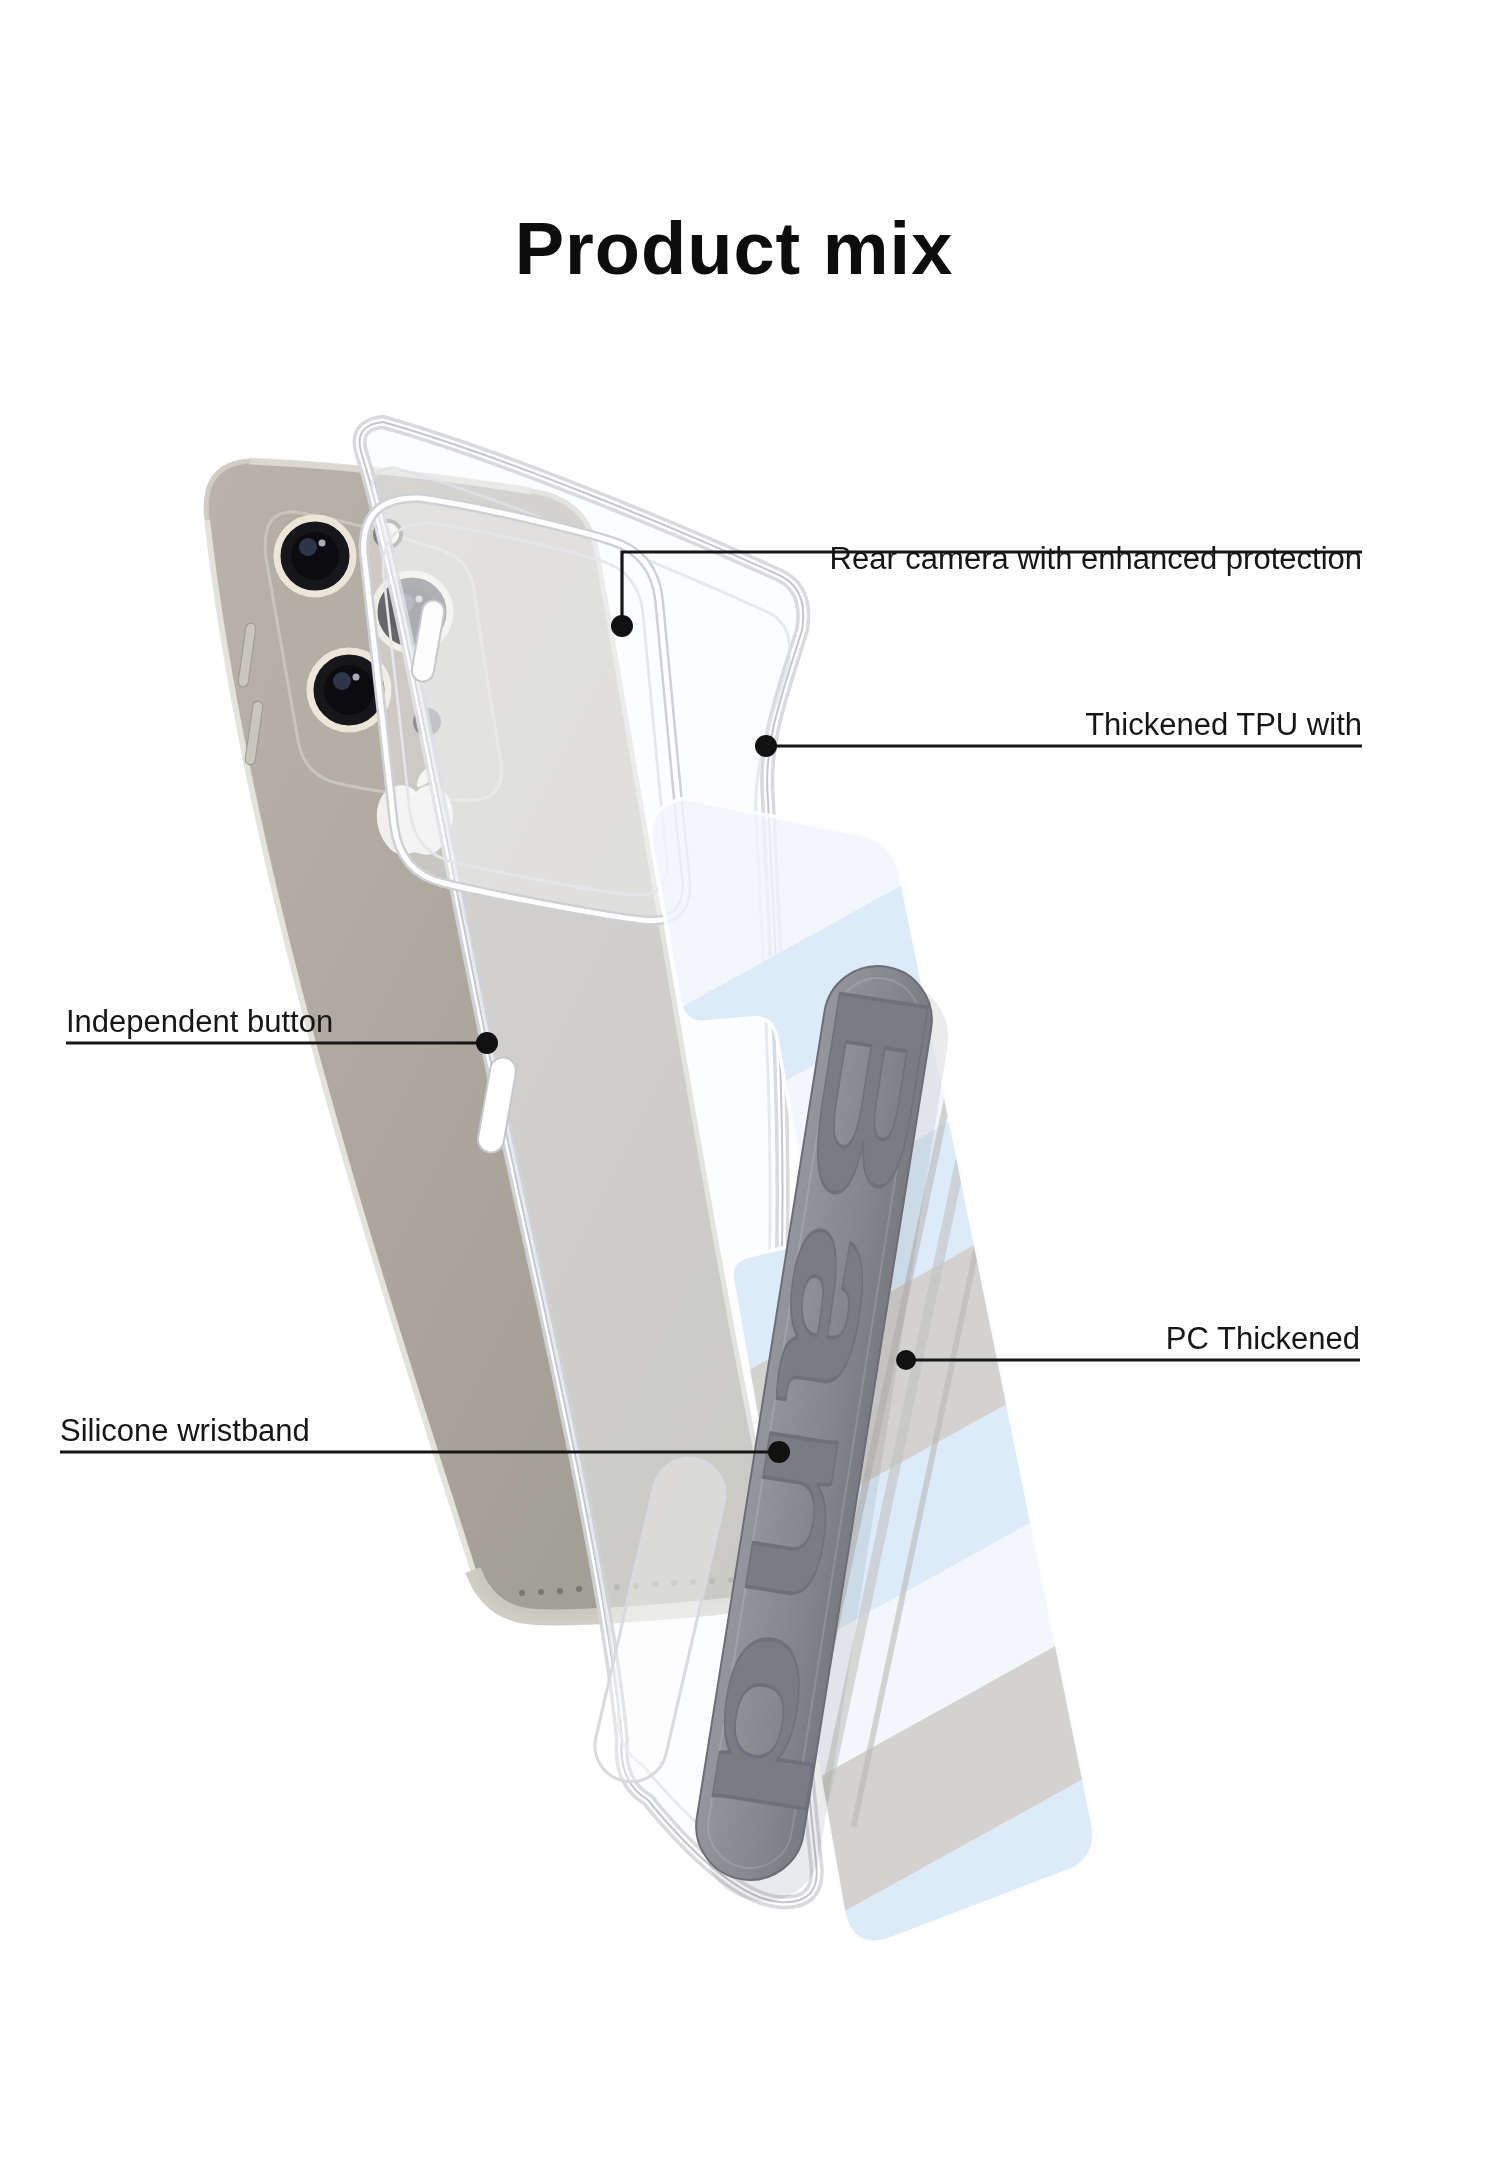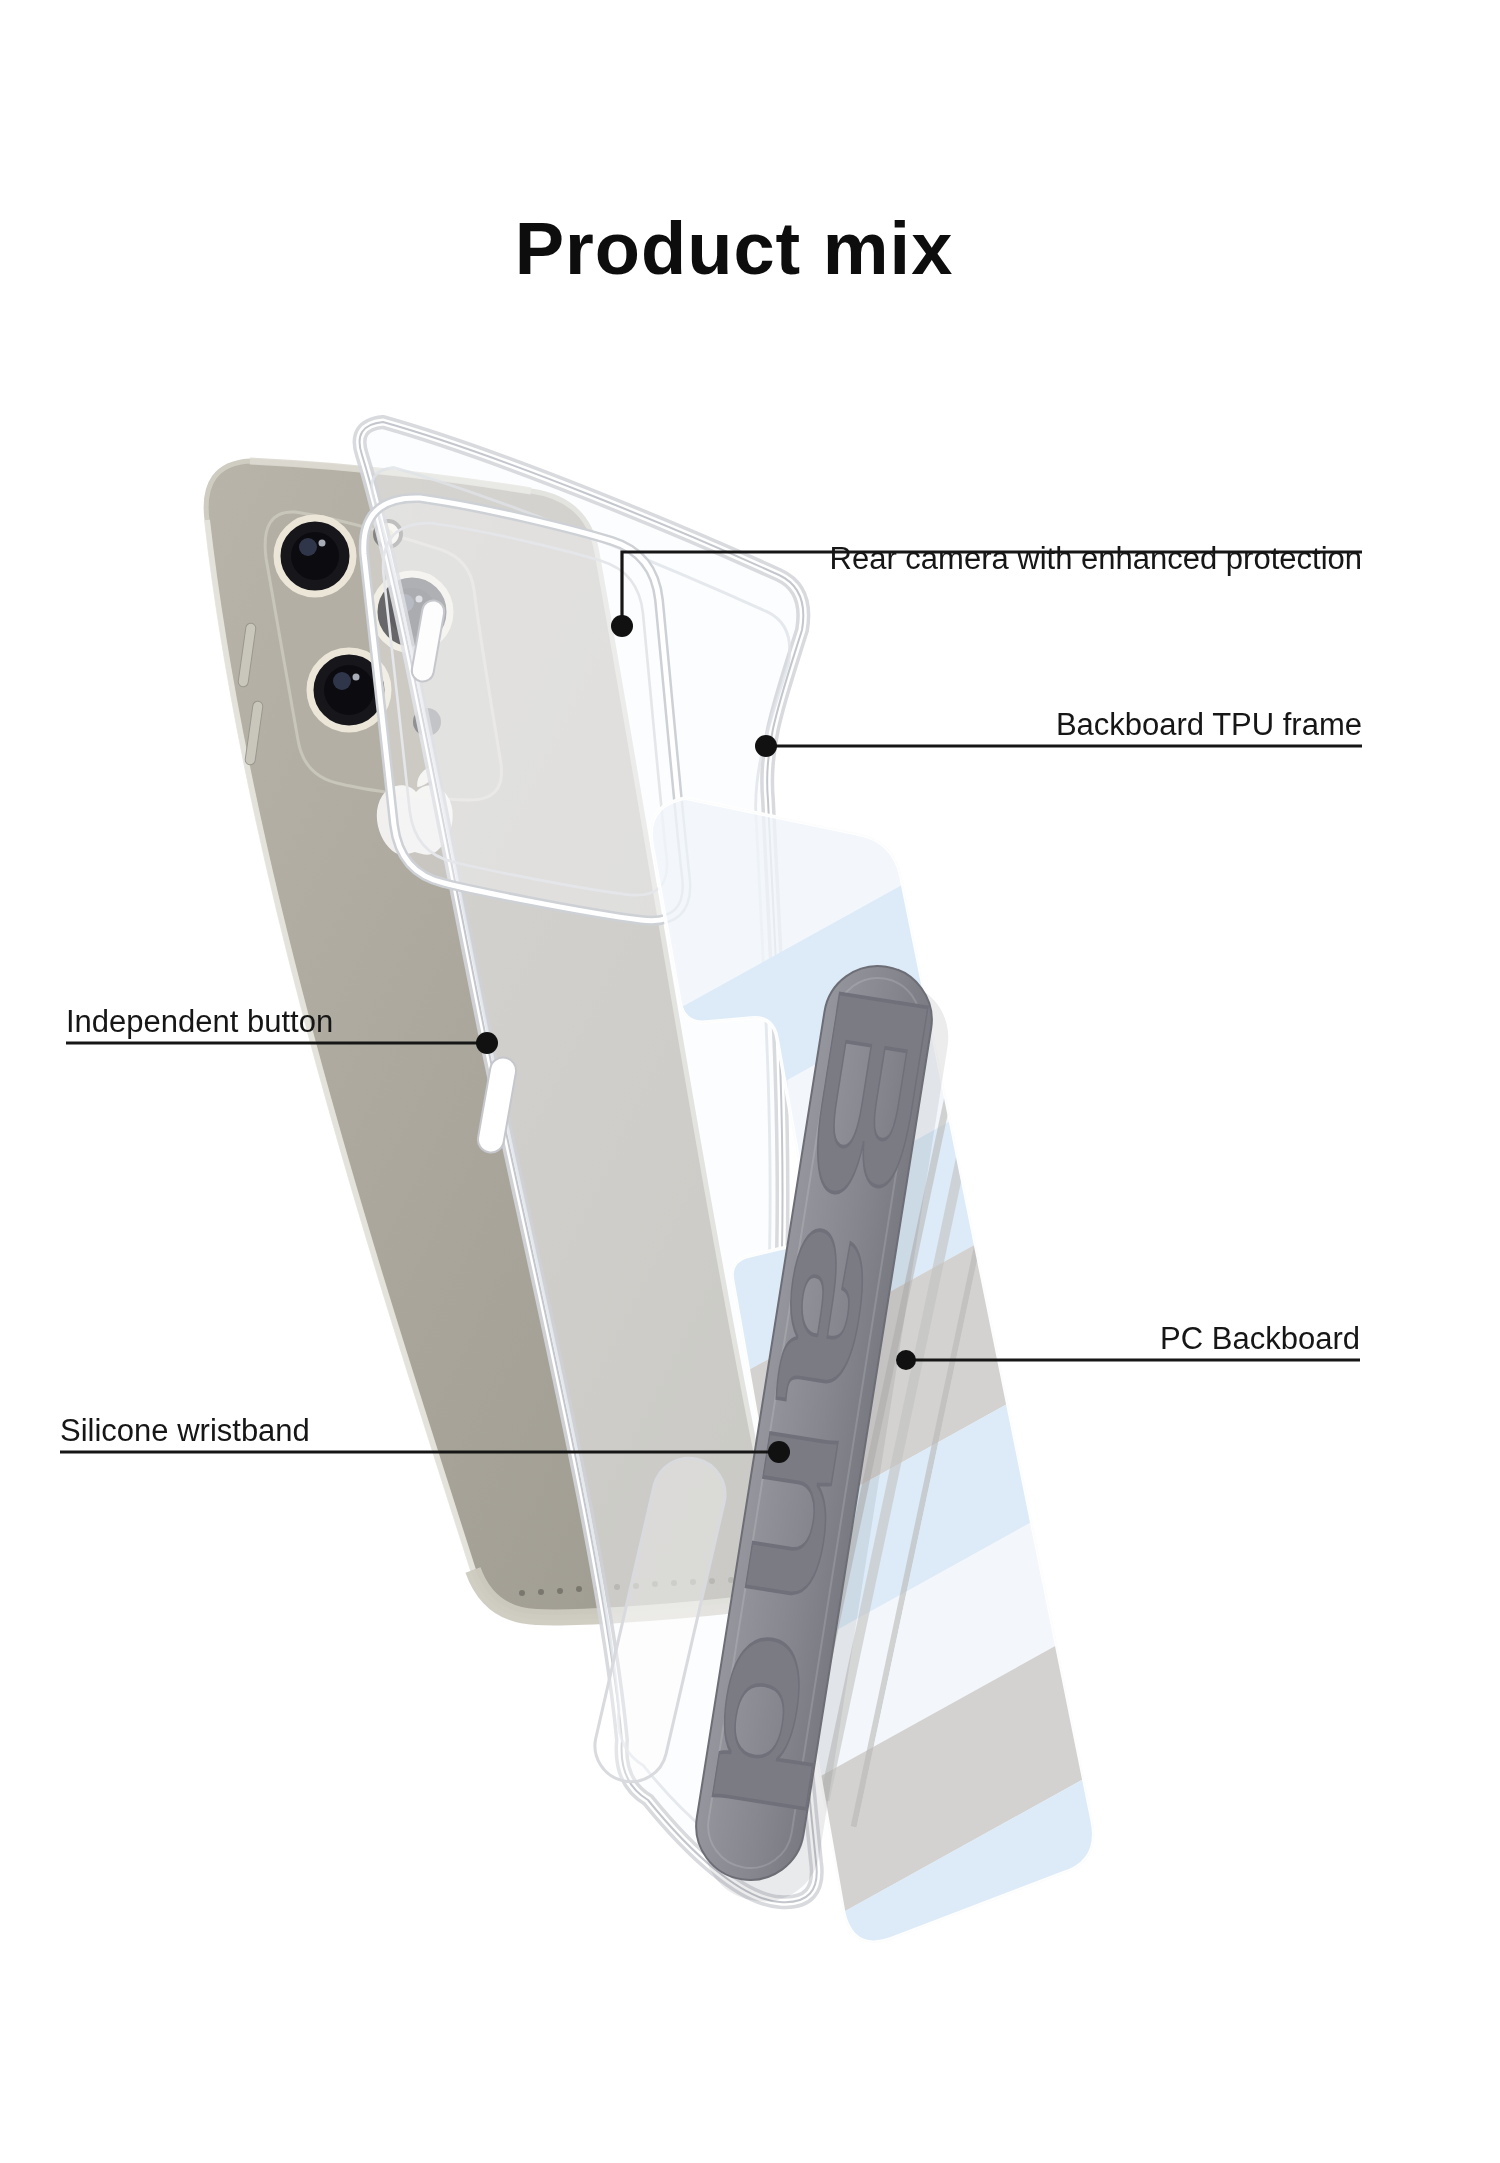--- a/index.html
+++ b/index.html
@@ -202,19 +202,19 @@
     <circle cx="487" cy="1043" r="11"></circle>
     <circle cx="779" cy="1452" r="11"></circle>
     <circle cx="906" cy="1360" r="10"></circle>
   </g>
 </svg>
 
 <h1 class="page-title">Product mix</h1>
 
 <div class="callout-label align-right" style="top:513px; right:138px;margin-top:28px;">Rear camera with enhanced protection</div>
 
-<div class="callout-label align-right" style="top:707px; right:138px;">Backboard TPU frame</div>
+<div class="callout-label align-right" style="top:707px; right:138px;">Thickened TPU with</div>
 
 <div class="callout-label" style="top:1004px; left:66px;">Independent button</div>
 
 <div class="callout-label" style="top:1413px; left:60px;">Silicone wristband</div>
 
-<div class="callout-label align-right" style="top:1321px; right:140px;">PC Backboard</div>
+<div class="callout-label align-right" style="top:1321px; right:140px;">PC Thickened</div>
 
 </body></html>

